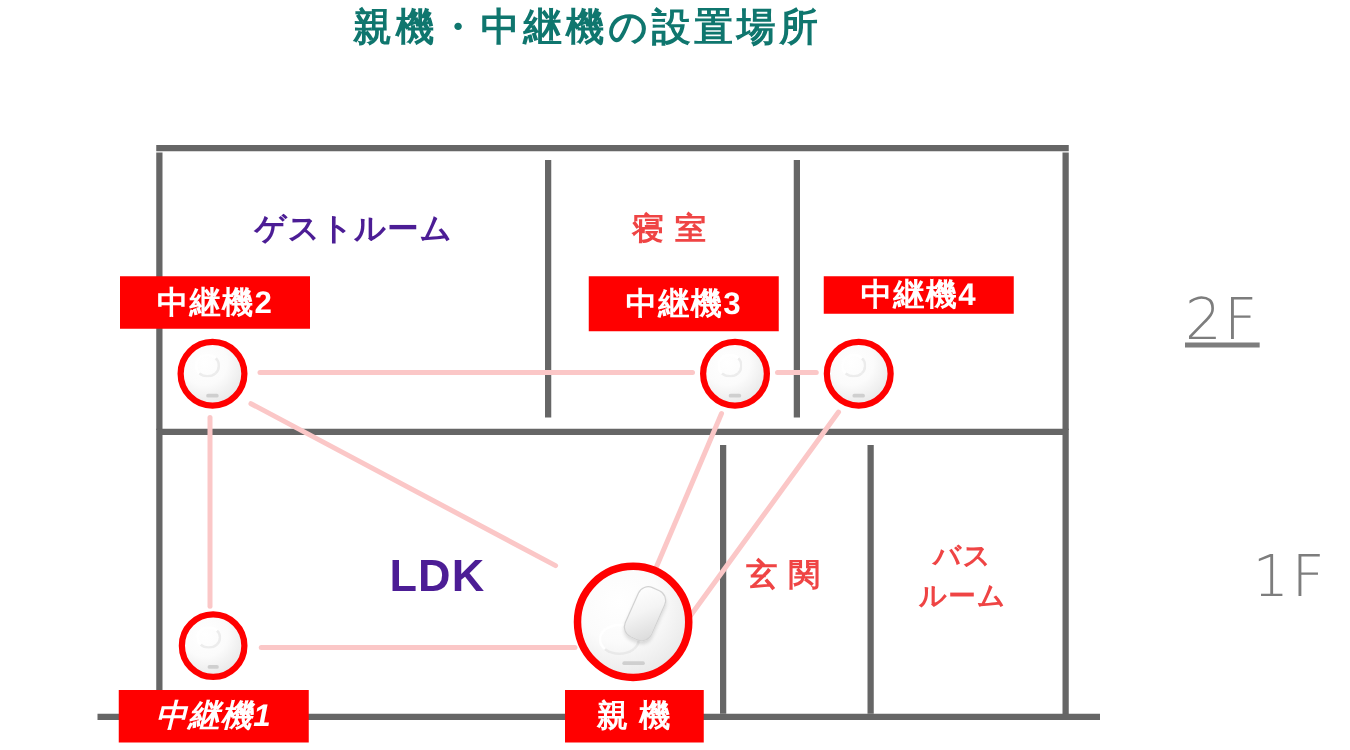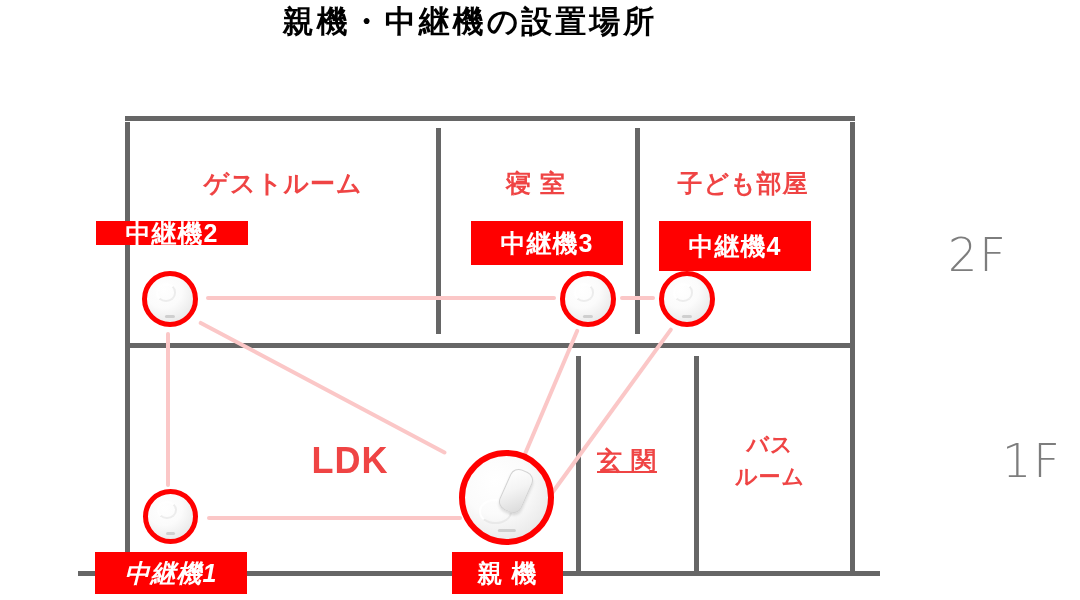--- a/index.html
+++ b/index.html
@@ -22,21 +22,21 @@
 
   
   .title {
     position: absolute;
     left: 0;
     top: 2px;
     width: 940px;
     text-align: center;
     font-size: 31px;
     font-weight: 700;
-    color: #000000;
+    color: #0f766e;
     letter-spacing: 3px;
     line-height: 40px;
     white-space: nowrap;
   }
 
   
   .wall {
     position: absolute;
     background: #666666;
   }
@@ -58,21 +58,21 @@
   
   .room {
     position: absolute;
     font-size: 25px;
     font-weight: 700;
     line-height: 31px;
     text-align: center;
     white-space: pre;
     letter-spacing: 1px;
   }
-  .room.red  { color: #ef4444; }
+  .room.red  { color: #4c1d95; }
   .room.dark { color: #ef4444; }
   .room.small { font-size: 22px; }
 
   
   .badge {
     position: absolute;
     background: #ff0000;
     color: #ffffff;
     font-size: 25px;
     font-weight: 700;
@@ -161,49 +161,48 @@
   <div class="wall v" style="left:125px; top:348px; height:227px;"></div>
 
   <div class="wall v" style="left:850px; top:348px; height:227px;"></div>
 
   <div class="wall v" style="left:576px; top:356px; height:215px;"></div>
 
   <div class="wall v" style="left:694px; top:356px; height:215px;"></div>
 
   <div class="wall h" style="left:78px; top:571px; width:802px;"></div>
 
-  <div class="floor-label" style="left:948px; top:232px;">2F</div>
+  <div class="floor-label" style="left:948px; top:232px;text-decoration:underline;">2F</div>
   <div class="floor-label" style="left:955px; top:438px;margin-left:47px;">1F</div>
 
   <div class="link" style="left:206px; top:296px; width:350px;"></div>
 
   <div class="link" style="left:620px; top:296px; width:35px;"></div>
 
   <div class="link" style="left:168px; top:330px; width:155px; transform:rotate(90deg);"></div>
 
   <div class="link" style="left:199px; top:320px; width:280px; transform:rotate(28deg);"></div>
 
   <div class="link" style="left:207px; top:516px; width:255px;"></div>
 
   <div class="link" style="left:578px; top:327px; width:160px; transform:rotate(113deg);"></div>
 
   <div class="link" style="left:672px; top:326px; width:210px; transform:rotate(126deg);"></div>
 
   <div class="room red" style="left:152px; top:168px; width:262px;">ゲストルーム</div>
   <div class="room dark" style="left:452px; top:168px; width:168px;">寝 室</div>
-  <div class="room red" style="left:650px; top:168px; width:186px;">子ども部屋</div>
 
   <div class="room red" style="left:250px; top:445px; width:200px; font-size:36px;">LDK</div>
-  <div class="room dark" style="left:588px; top:445px; width:78px;text-decoration:underline;">玄 関</div>
+  <div class="room dark" style="left:588px; top:445px; width:78px;">玄 関</div>
   <div class="room dark small" style="left:704px; top:429px; width:132px;">バス</div>
   <div class="room dark small" style="left:704px; top:461px; width:132px;">ルーム</div>
 
-  <div class="badge" style="left:96px; top:221px; width:152px; height:24px;">中継機2</div>
+  <div class="badge" style="left:96px; top:221px; width:152px; height:42px;">中継機2</div>
   <div class="badge" style="left:471px; top:221px; width:152px; height:44px;">中継機3</div>
-  <div class="badge" style="left:659px; top:221px; width:152px; height:50px;">中継機4</div>
+  <div class="badge" style="left:659px; top:221px; width:152px; height:30px;">中継機4</div>
   <div class="badge" style="left:95px; top:552px; width:152px; height:42px;font-style:italic;">中継機1</div>
   <div class="badge" style="left:452px; top:552px; width:111px; height:42px;text-align:right;">親 機</div>
 
   <div class="device" style="left:142px; top:271px; width:56px; height:56px;">
     <span class="sheen"></span>
     <span class="logo"></span>
   </div>
 
   <div class="device" style="left:560px; top:271px; width:56px; height:56px;">
     <span class="sheen"></span>

